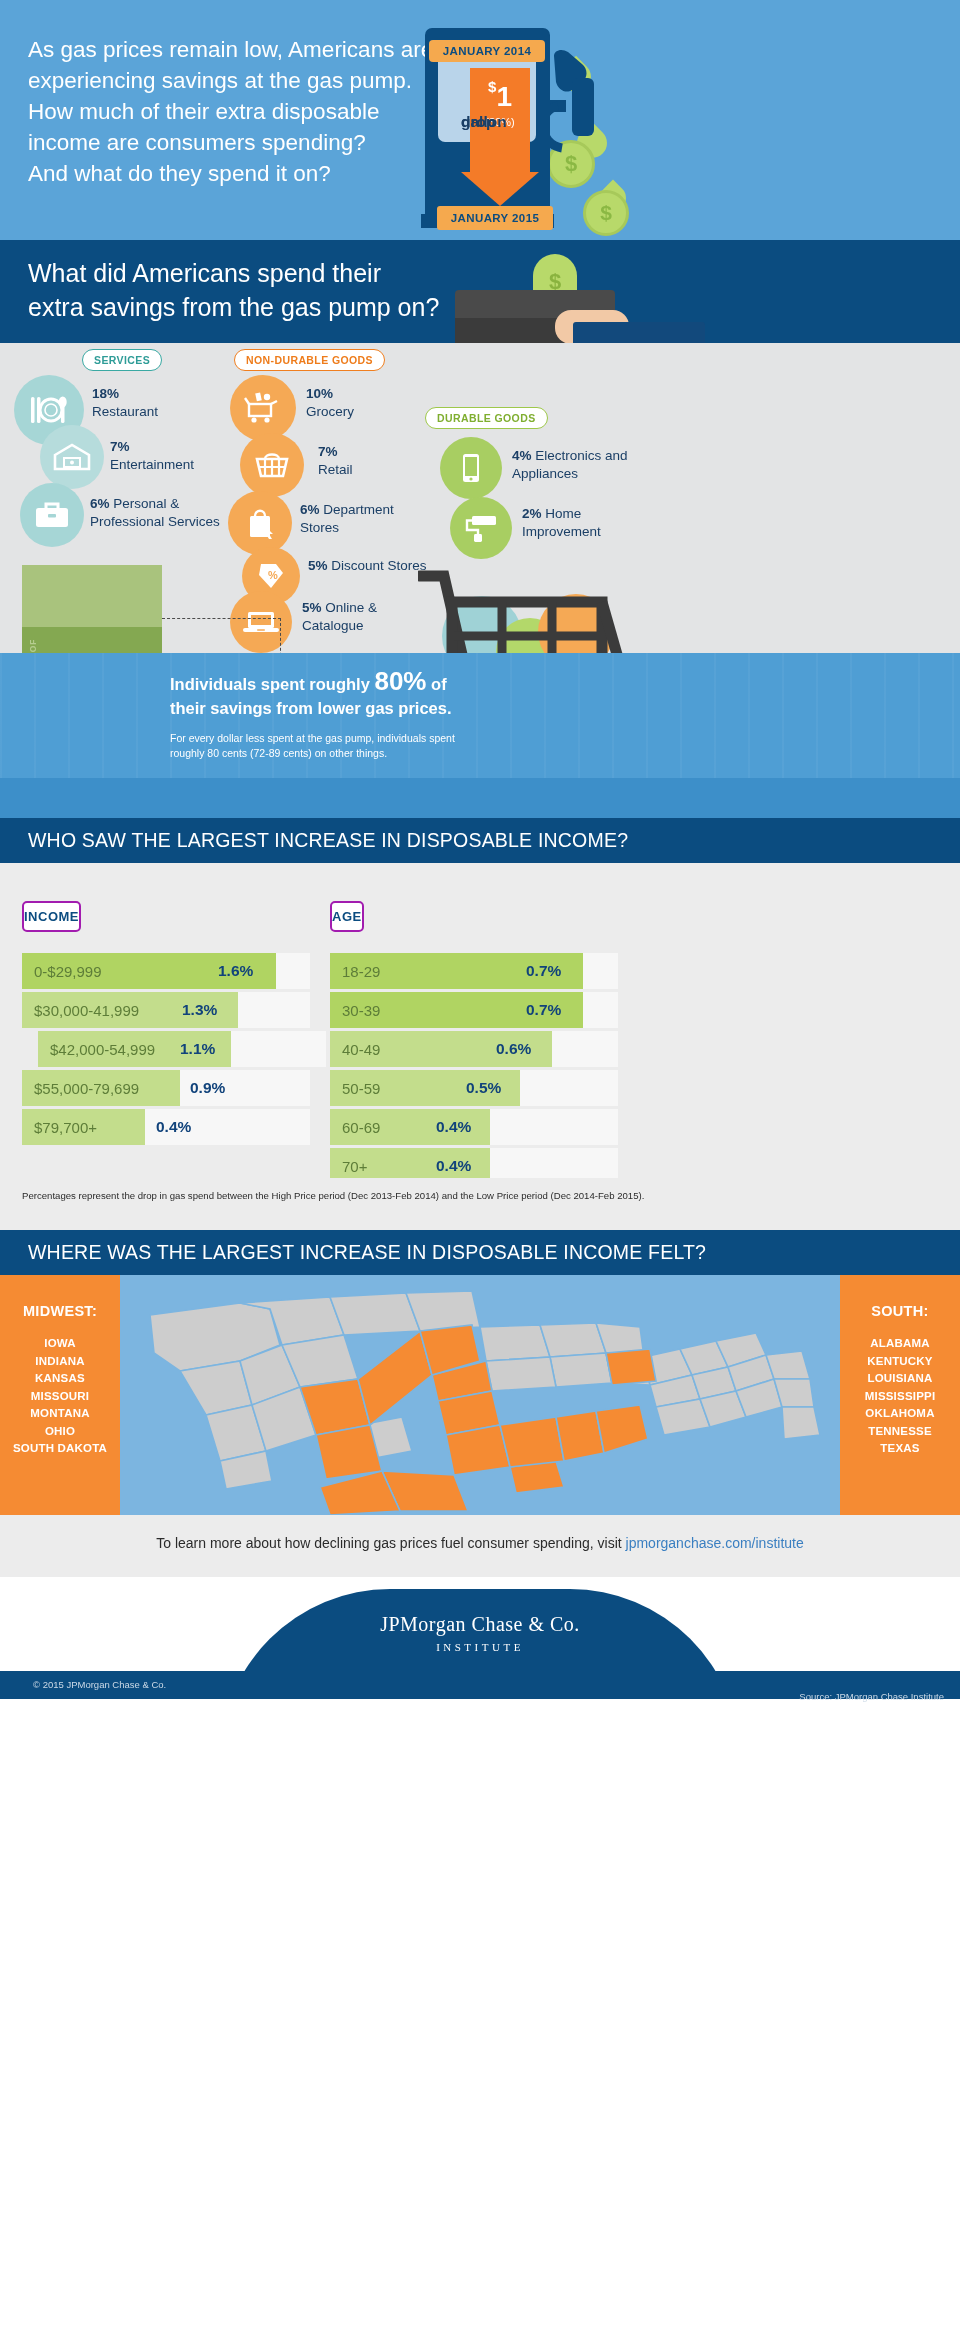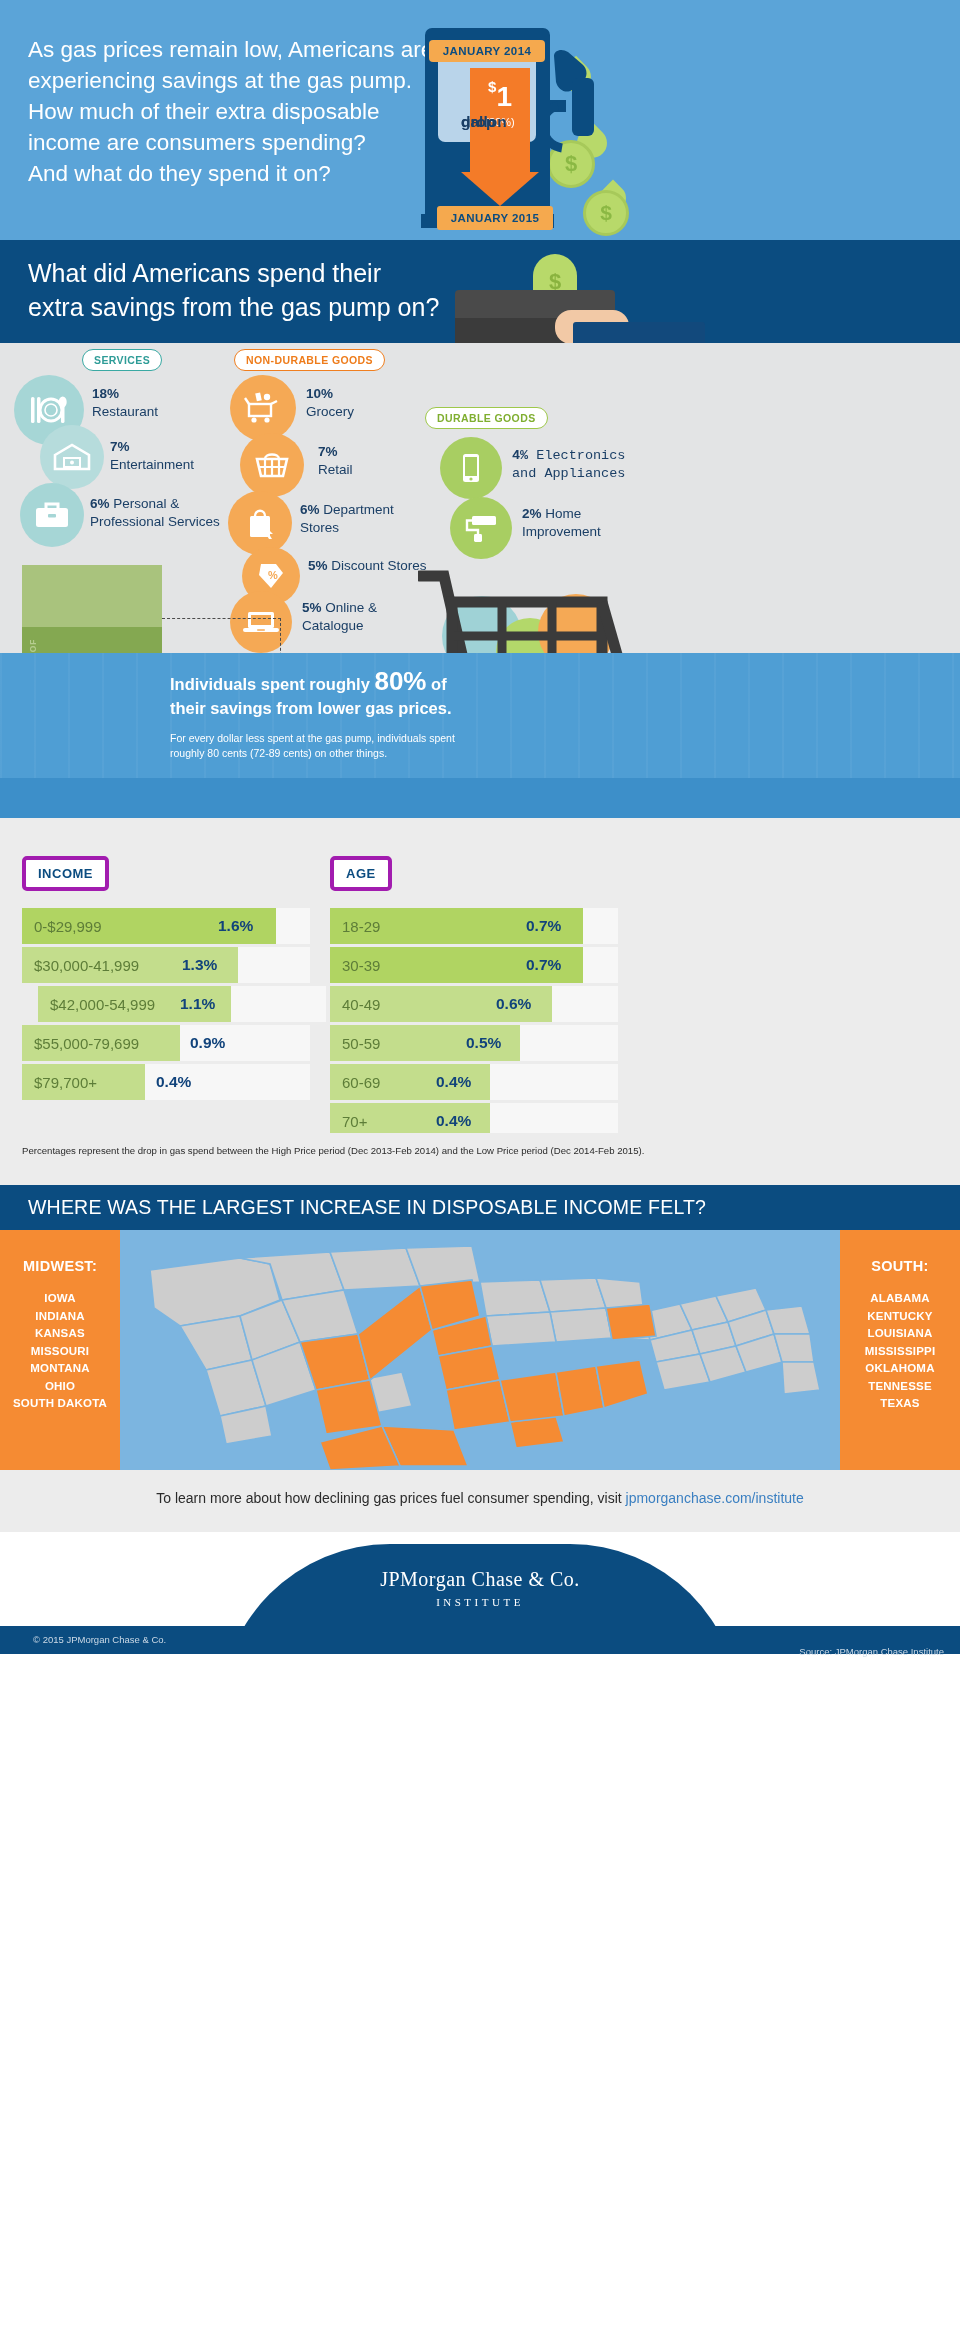--- a/index.html
+++ b/index.html
@@ -101,23 +101,23 @@
       writing-mode:vertical-rl;transform:rotate(180deg);letter-spacing:1px;font-weight:bold;}
   .dashbox{position:absolute;left:162px;top:618px;width:118px;height:175px;border:1.5px dashed #4b4b4b;border-left:none;}
 
   .cart{position:absolute;left:418px;top:560px;width:230px;height:190px;}
 
   
   .banner3{position:relative;width:960px;height:45px;background:#0b4c80;}
   .banner3 h2{margin:0;position:absolute;left:28px;top:11px;color:#fff;font-size:19.5px;font-weight:400;letter-spacing:.2px;}
   .charts{position:relative;width:960px;height:315px;background:#ececec;}
   .pillbox{
-    position:absolute;height:27px;border-radius:5px;background:#fff;border:4px solid #a21caf;
+    position:absolute;height:27px;border-radius:5px;background:#fff;border:2px solid #a21caf;
     display:flex;align-items:center;justify-content:center;color:#0b4c80;
-    font-size:13px;font-weight:bold;letter-spacing:.5px;padding:0 12px;
+    font-size:13px;font-weight:bold;letter-spacing:.5px;padding:0 0;
   }
   .bartrack{position:absolute;height:36px;background:#f7f7f7;}
   .bar{position:absolute;left:0;top:0;height:36px;background:#c3dd8c;}
   .bar.dark{background:#b0d462;}
   .barlbl{position:absolute;left:12px;top:0;height:36px;display:flex;align-items:center;color:#5d7d38;font-size:15px;}
   .barval{position:absolute;top:0;height:36px;display:flex;align-items:center;color:#11437b;font-size:15.5px;font-weight:bold;text-align:right;}
 
   
   .banner4{position:relative;width:960px;height:45px;background:#0b4c80;}
   .banner4 h2{margin:0;position:absolute;left:28px;top:11px;color:#fff;font-size:19.5px;font-weight:400;letter-spacing:.2px;}
@@ -320,21 +320,21 @@
 
     <div class="pill green" style="left:425px;top:64px;">DURABLE GOODS</div>
 
     <div class="bubble bub-green" style="left:440px;top:94px;width:62px;height:62px;">
       <svg width="22" height="32" viewBox="0 0 22 32">
         <rect x="3" y="2" width="16" height="28" rx="2.5" fill="#fff"></rect>
         <rect x="5" y="5" width="12" height="19" fill="#a8ce62"></rect>
         <circle cx="11" cy="27" r="1.6" fill="#a8ce62"></circle>
       </svg>
     </div>
-    <div class="lbl" style="left:512px;top:104px;width:130px;font-family:Liberation Mono, monospace;">
+    <div class="lbl" style="left:512px;top:104px;width:130px;">
       <span class="num">4%</span>
       <span>Electronics and Appliances</span>
     </div>
 
     <div class="bubble bub-green" style="left:450px;top:154px;width:62px;height:62px;">
       <svg width="34" height="30" viewBox="0 0 34 30">
         <rect x="8" y="3" width="24" height="9" rx="1.6" fill="#fff"></rect>
         <path d="M8,7.5 L3,7.5 L3,17 L14,17 L14,22" fill="none" stroke="#fff" stroke-width="2.4"></path>
         <rect x="10" y="21" width="8" height="8" rx="1.4" fill="#fff"></rect>
       </svg>
@@ -373,20 +373,23 @@
       <span>Individuals spent roughly </span><span class="big80">80%</span><span> of</span><br>
       <span>their savings from  lower gas prices.</span>
     </div>
     <div class="band80-sub">
       <span>For every dollar less spent at the gas pump, individuals spent</span><br>
       <span>roughly 80 cents (72-89 cents) on other things.</span>
     </div>
   </div>
   <div class="band80b"></div>
 
+  <div class="banner3">
+    <h2>WHO SAW THE LARGEST INCREASE IN DISPOSABLE INCOME?</h2>
+  </div>
   <div class="notch" style="position:absolute;left:42px;top:1343px;"></div>
 
   <div class="charts">
 
     <div class="pillbox" style="left:22px;top:38px;">INCOME</div>
 
     <div class="bartrack" style="left:22px;top:90px;width:288px;">
       <div class="bar dark" style="width:254px;"></div>
       <div class="barlbl">0-$29,999</div>
       <div class="barval" style="left:196px;">1.6%</div>

